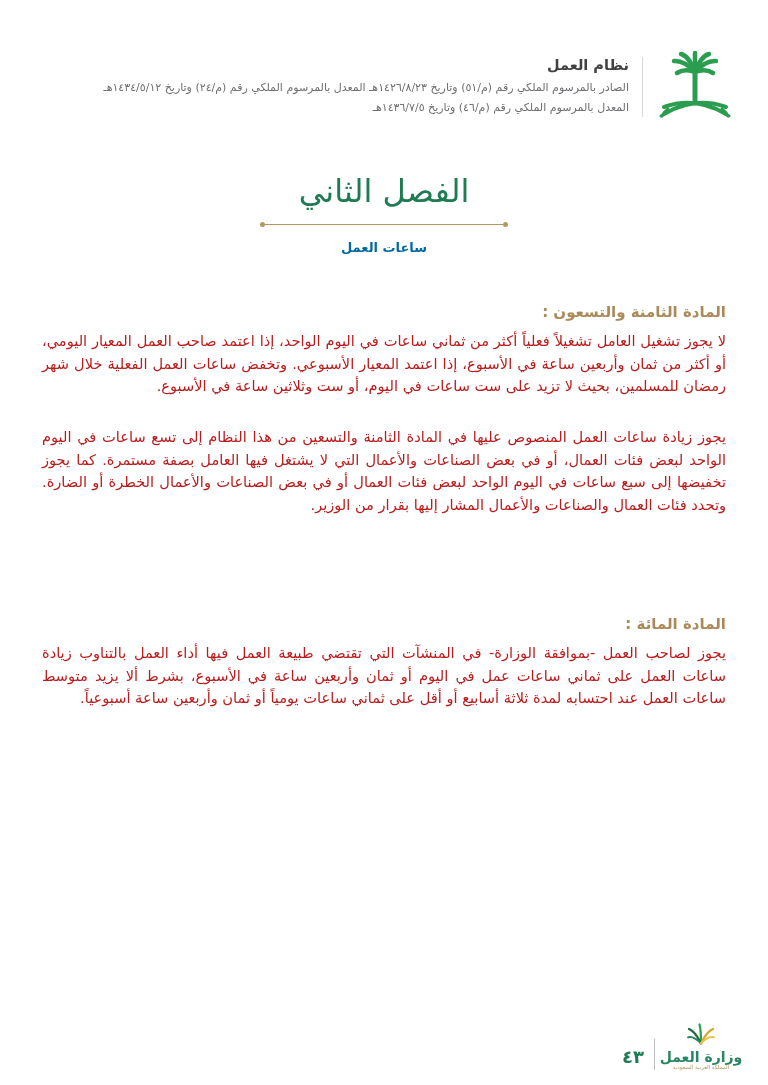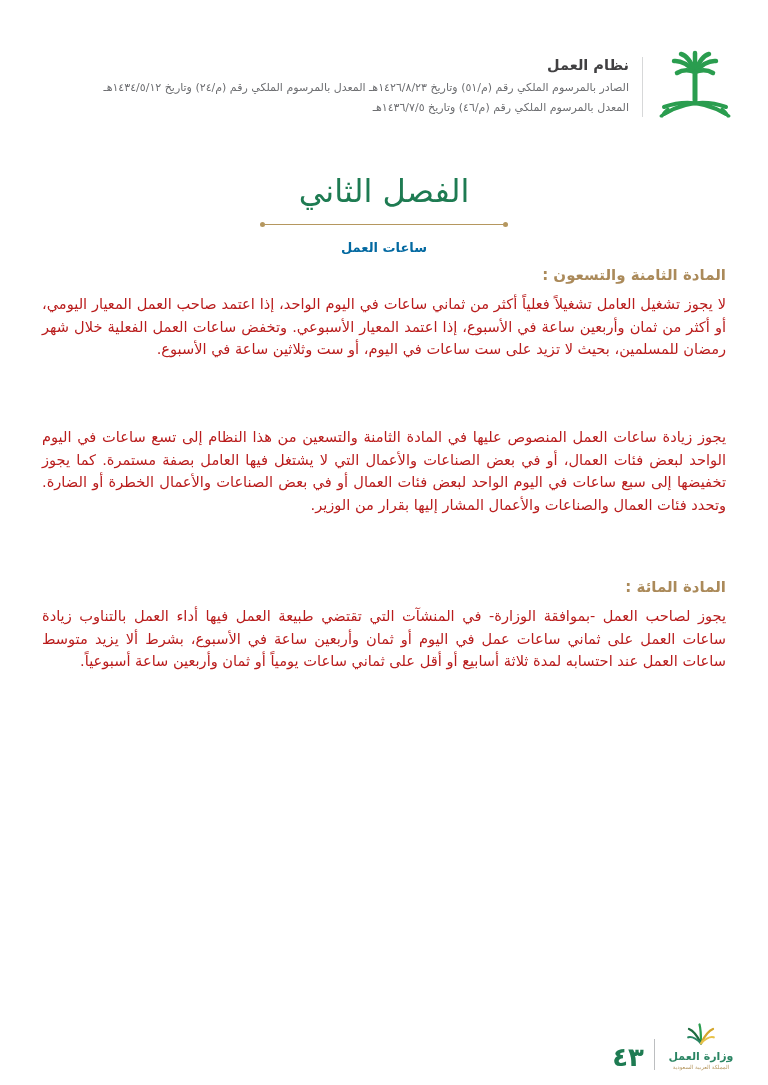--- a/index.html
+++ b/index.html
@@ -52,42 +52,42 @@
   }
   .chapter-subtitle { font-size: 13px; color: #0369a1; line-height: 28px; }
 
   
   .article { position: absolute; right: 42px; left: 42px; }
   .article-98  { top: 264px; }
   .article-99  { top: 426px; }
   .article-100 { top: 576px; }
   .article-heading {
     font-size: 15px; font-weight: bold; color: #ab8a5a;
-    margin-bottom: 7px; line-height: 22px;
+    margin-bottom: 7px; line-height: 22px; margin-top: 37px;
   }
   .article-body {
     font-size: 14.6px; color: #b91c1c; line-height: 22.6px;
     text-align: justify; text-justify: inter-word;
   }
 
   
   .footer {
     position: absolute; bottom: 14px; right: 31px;
     display: flex; flex-direction: row; align-items: flex-end;
   }
   .ministry { display: flex; flex-direction: column; align-items: center; width: 72px; }
   .ministry-palm { width: 30px; height: 30px; margin-bottom: 1px; }
-  .ministry-name { font-size: 11px; font-weight: bold; color: #2a8563; line-height: 12px; white-space: nowrap; }
+  .ministry-name { font-size: 14px; font-weight: bold; color: #2a8563; line-height: 12px; white-space: nowrap; }
   .ministry-sub { font-size: 5.5px; color: #b5975f; line-height: 8px; white-space: nowrap; }
   .footer-divider {
     width: 1px; height: 31px; background: #bcbec0;
     margin: 0 10px 1px 10px; flex: 0 0 auto;
   }
   .page-number {
-    font-size: 26px; font-weight: bold; color: #1e7b52;
+    font-size: 18px; font-weight: bold; color: #1e7b52;
     line-height: 22px; margin-bottom: 3px;
   }
 </style>
 </head>
 <body>
 
 <div class="page">
 
   <header class="header">
     <div class="emblem">

